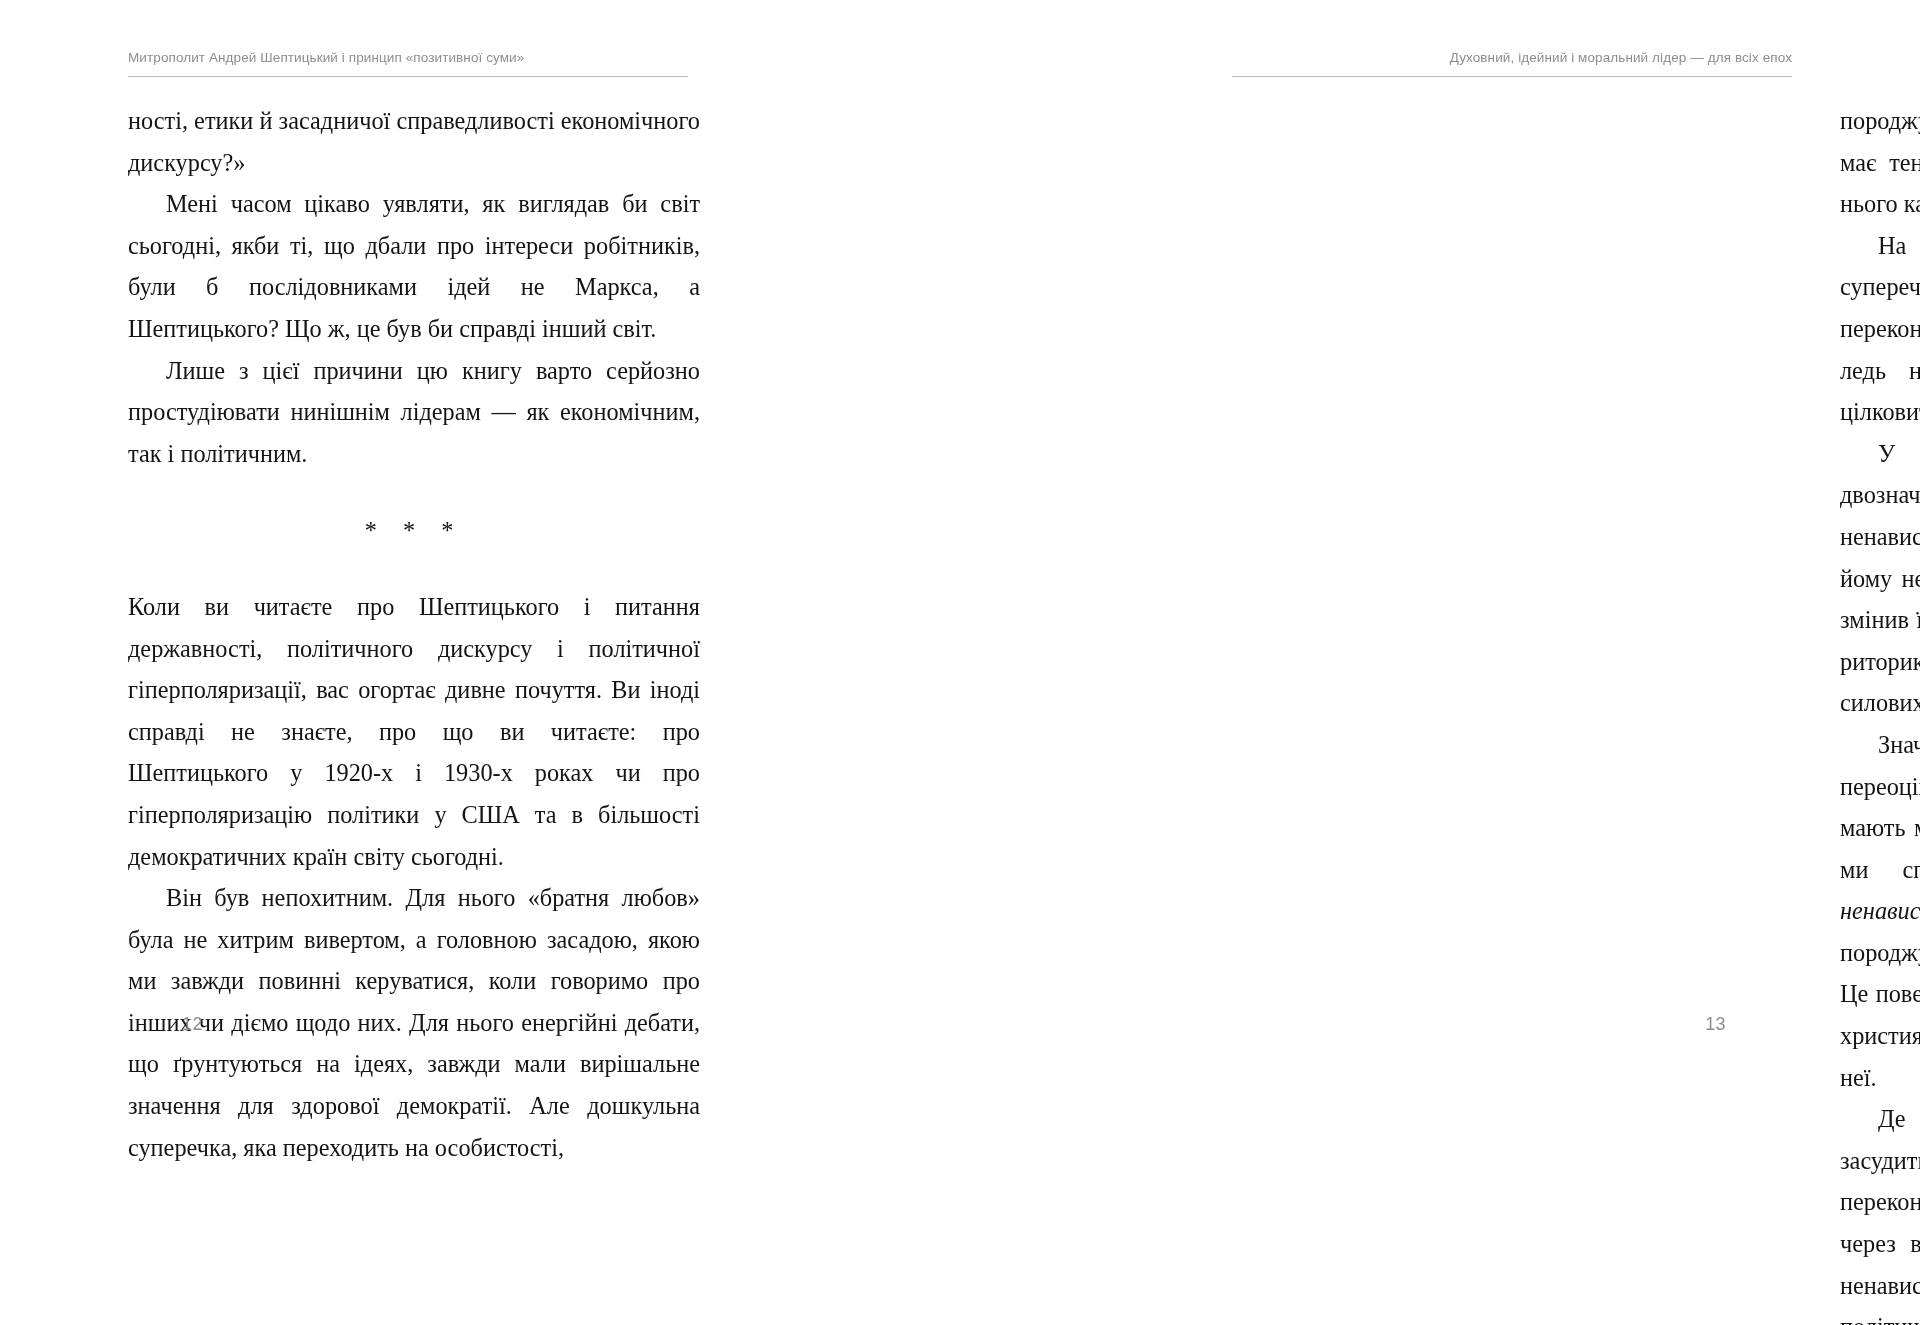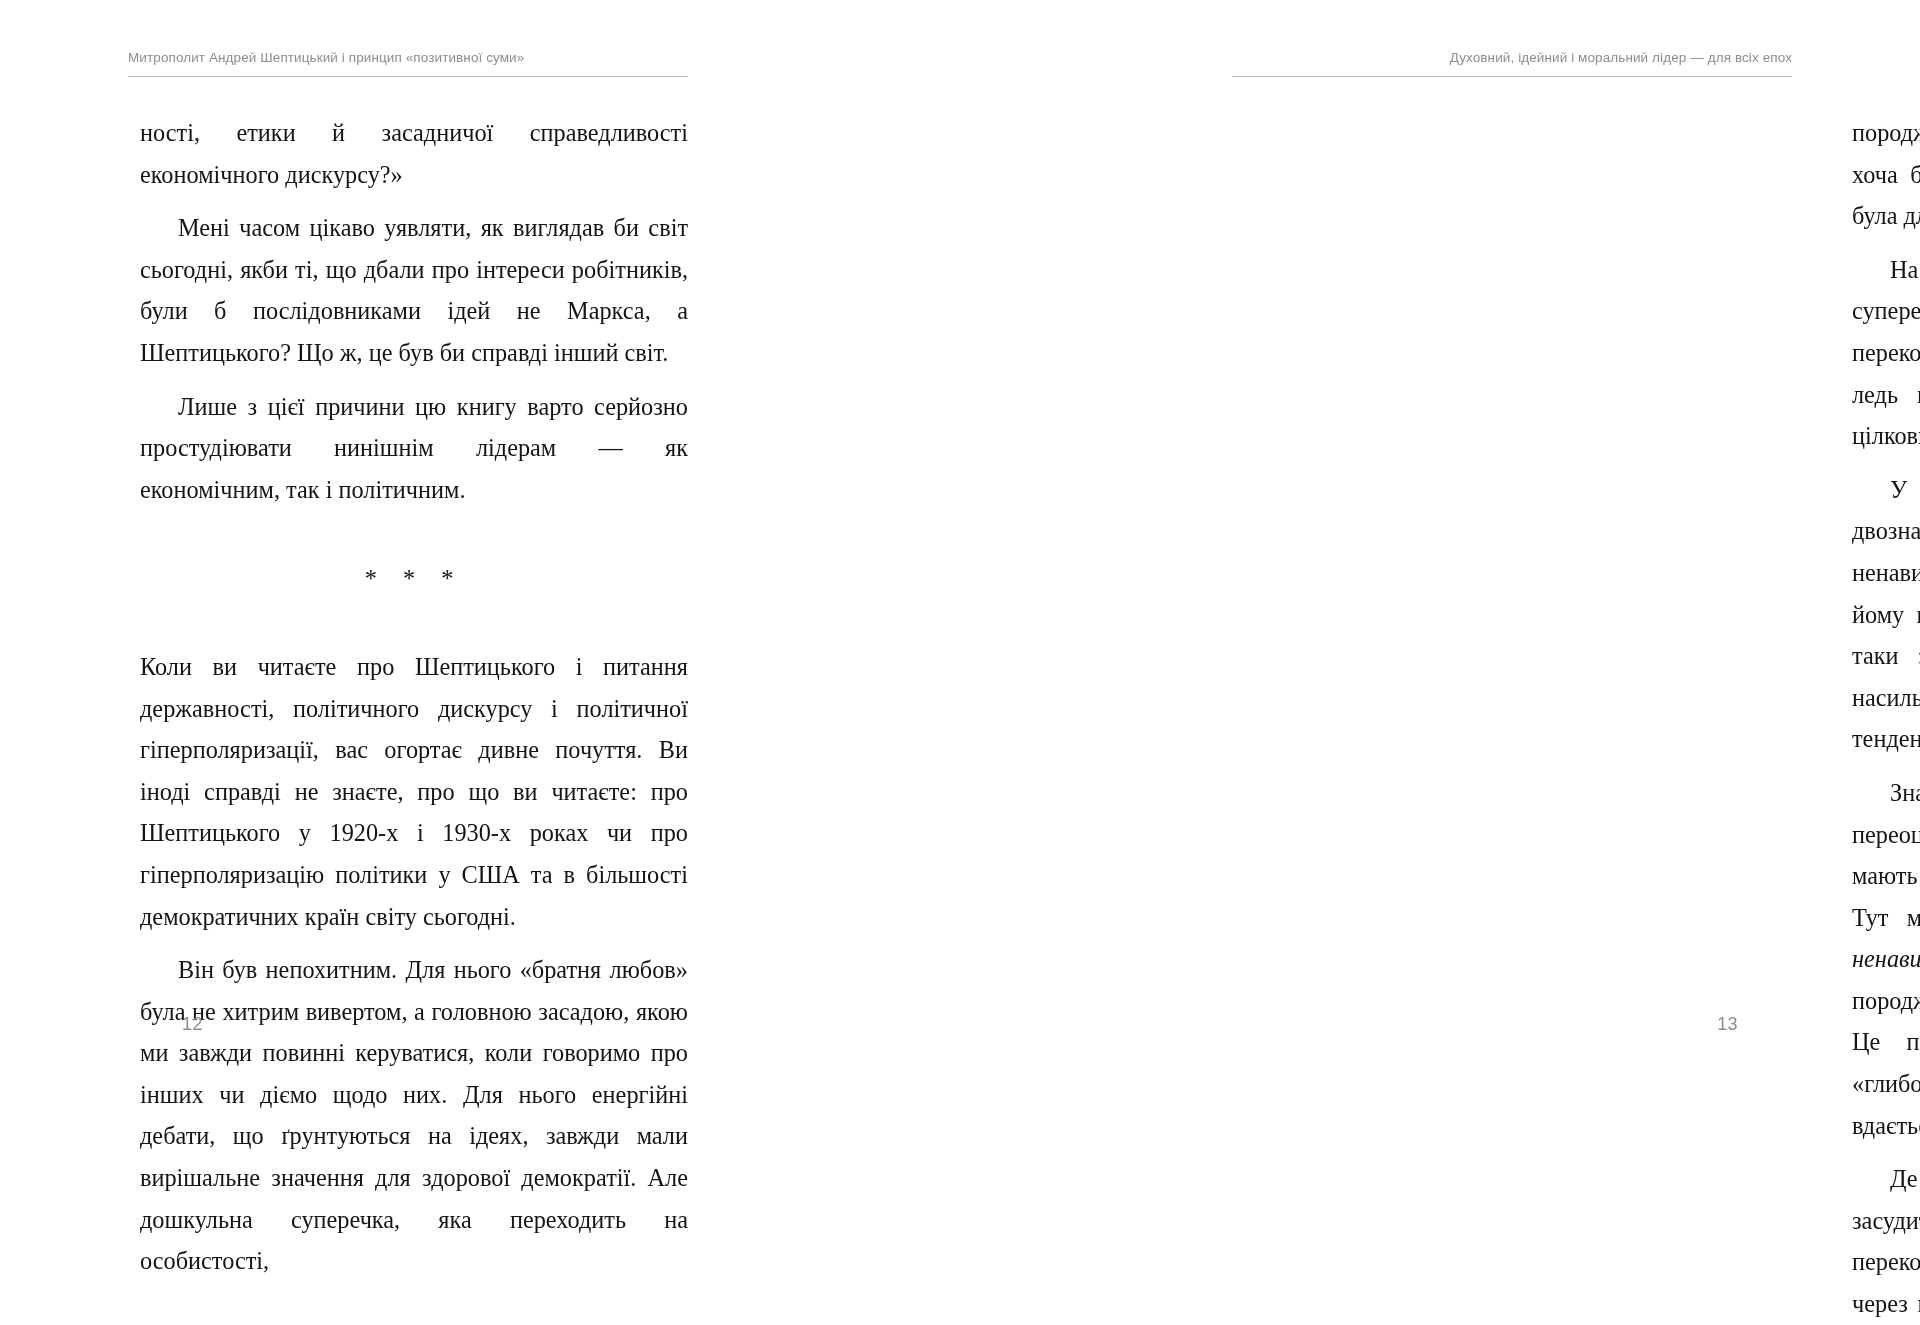--- a/index.html
+++ b/index.html
@@ -65,21 +65,21 @@
     line-height: 41.6px;
     text-align: justify;
     text-justify: inter-word;
     hyphens: manual;
     color: #141414;
   }
   .page-left  .column { left: 128px; }
   .page-right .column { left: 880px; }
 
   .column p {
-    margin: 12px;
+    margin: 0;
     text-indent: 0;
   }
   .column p.ind {
     text-indent: 38px;
   }
 
   .column i, .column em {
     font-style: italic;
   }
 
@@ -96,21 +96,21 @@
   
   .folio {
     position: absolute;
     bottom: 290px;
     font-family: "Liberation Sans", "DejaVu Sans", sans-serif;
     font-size: 18px;
     color: #8d8d8d;
     letter-spacing: 0.4px;
   }
   .page-left  .folio { left: 182px; }
-  .page-right .folio { right: 182px; }
+  .page-right .folio { right: 194px; }
 </style>
 </head>
 <body>
 
 <div class="spread">
 
   <div class="page page-left">
 
     <div class="runhead">Митрополит Андрей Шептицький і принцип «позитивної суми»</div>
     <div class="runrule"></div>

